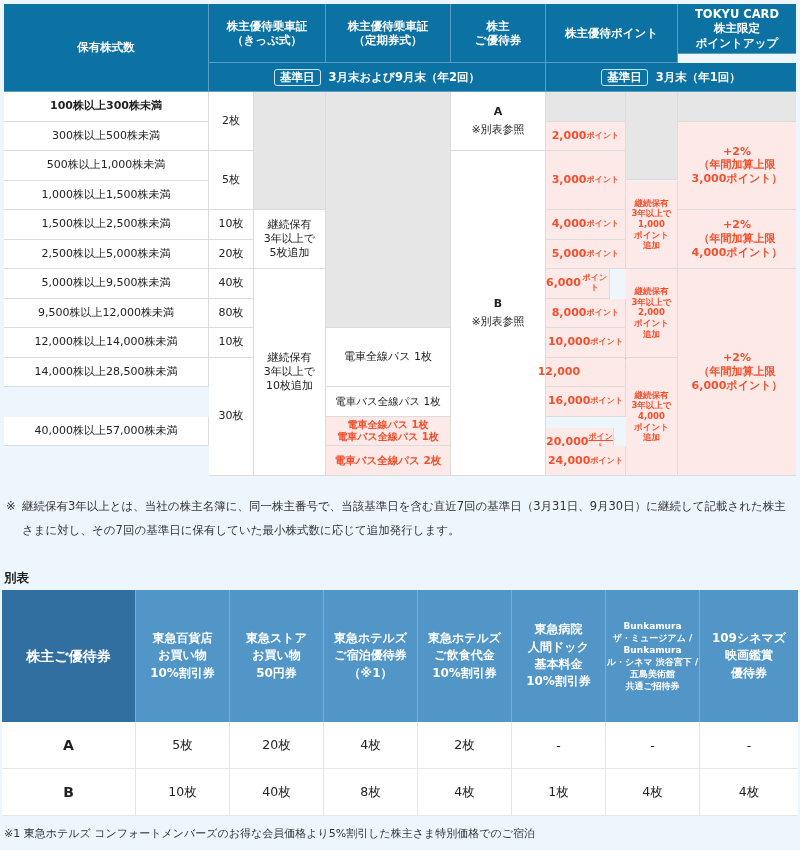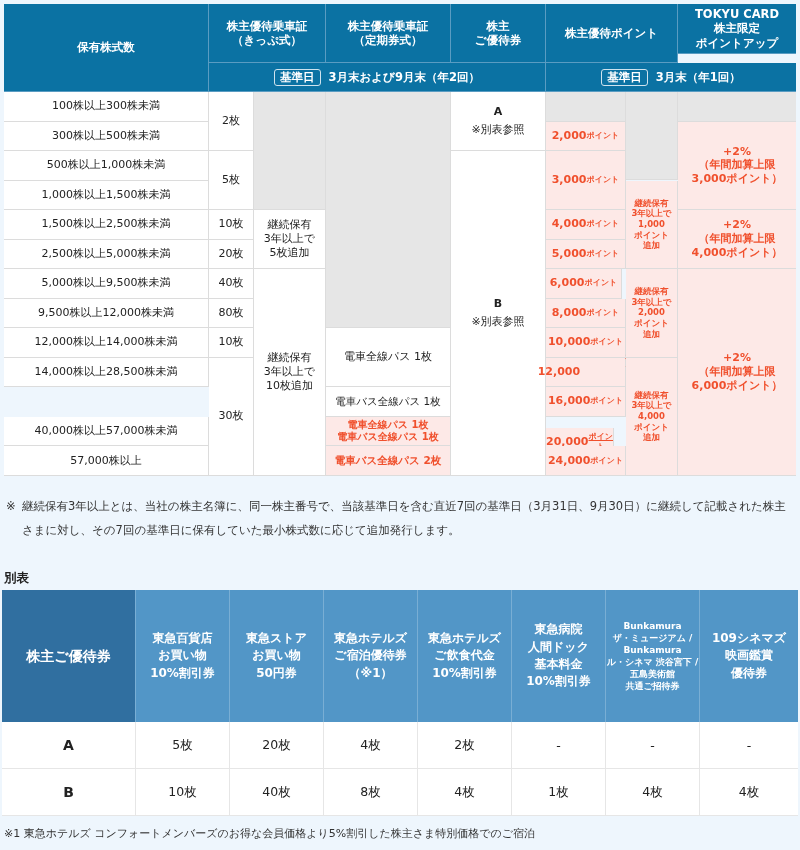--- a/index.html
+++ b/index.html
@@ -53,32 +53,31 @@
 
   <div class="cell hdr" style="left:205px;top:59px;width:337px;height:29px;font-weight:normal;">
     <span class="badge">基準日</span>
     <span style="font-weight:bold;">3月末および9月末（年2回）</span>
   </div>
   <div class="cell hdr" style="left:542px;top:59px;width:250px;height:29px;border-right:none;">
     <span class="badge">基準日</span>
     <span>3月末（年1回）</span>
   </div>
 
-  <div class="cell white" style="left:0;top:88px;width:205px;height:29.5px;">100株以上300株未満</div>
+  <div class="cell white" style="left:0;top:88px;width:205px;height:29.5px;font-weight:bold;">100株以上300株未満</div>
   <div class="cell white" style="left:0;top:117.5px;width:205px;height:29.5px;">300株以上500株未満</div>
   <div class="cell white" style="left:0;top:147px;width:205px;height:29.5px;">500株以上1,000株未満</div>
   <div class="cell white" style="left:0;top:176.5px;width:205px;height:29.5px;">1,000株以上1,500株未満</div>
   <div class="cell white" style="left:0;top:206px;width:205px;height:29.5px;">1,500株以上2,500株未満</div>
   <div class="cell white" style="left:0;top:235.5px;width:205px;height:29.5px;">2,500株以上5,000株未満</div>
   <div class="cell white" style="left:0;top:265px;width:205px;height:29.5px;">5,000株以上9,500株未満</div>
   <div class="cell white" style="left:0;top:294.5px;width:205px;height:29.5px;">9,500株以上12,000株未満</div>
   <div class="cell white" style="left:0;top:324px;width:205px;height:29.5px;">12,000株以上14,000株未満</div>
   <div class="cell white" style="left:0;top:353.5px;width:205px;height:29.5px;">14,000株以上28,500株未満</div>
   <div class="cell white" style="left:0;top:412.5px;width:205px;height:29.5px;">40,000株以上57,000株未満</div>
-  <div class="cell white" style="left:0;top:442px;width:205px;height:30px;">57,000株以上</div>
 
   <div class="cell white" style="left:205px;top:88px;width:45px;height:59px;">2枚</div>
   <div class="cell white" style="left:205px;top:147px;width:45px;height:59px;">5枚</div>
   <div class="cell white" style="left:205px;top:206px;width:45px;height:29.5px;">10枚</div>
   <div class="cell white" style="left:205px;top:235.5px;width:45px;height:29.5px;">20枚</div>
   <div class="cell white" style="left:205px;top:265px;width:45px;height:29.5px;">40枚</div>
   <div class="cell white" style="left:205px;top:294.5px;width:45px;height:29.5px;">80枚</div>
   <div class="cell white" style="left:205px;top:324px;width:45px;height:29.5px;">10枚</div>
   <div class="cell white" style="left:205px;top:353.5px;width:45px;height:118.5px;">30枚</div>
 
@@ -122,21 +121,21 @@
       <small>ポイント</small>
     </div>
   <div class="cell pink" style="left:542px;top:206px;width:80px;height:29.5px;">
       <span>4,000</span>
       <small>ポイント</small>
     </div>
   <div class="cell pink" style="left:542px;top:235.5px;width:80px;height:29.5px;">
       <span>5,000</span>
       <small>ポイント</small>
     </div>
-  <div class="cell pink" style="left:542px;top:265px;width:76px;height:29.5px;">
+  <div class="cell pink" style="left:542px;top:265px;width:64px;height:29.5px;">
       <span>6,000</span>
       <small>ポイント</small>
     </div>
   <div class="cell pink" style="left:542px;top:294.5px;width:80px;height:29.5px;">
       <span>8,000</span>
       <small>ポイント</small>
     </div>
   <div class="cell pink" style="left:542px;top:324px;width:80px;height:29.5px;">
       <span>10,000</span>
       <small>ポイント</small>

